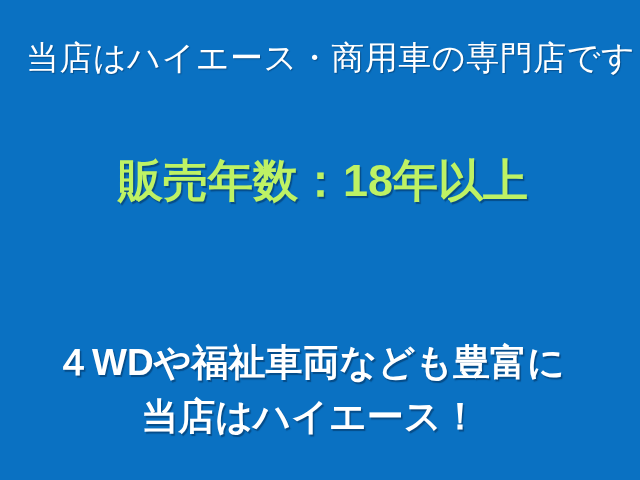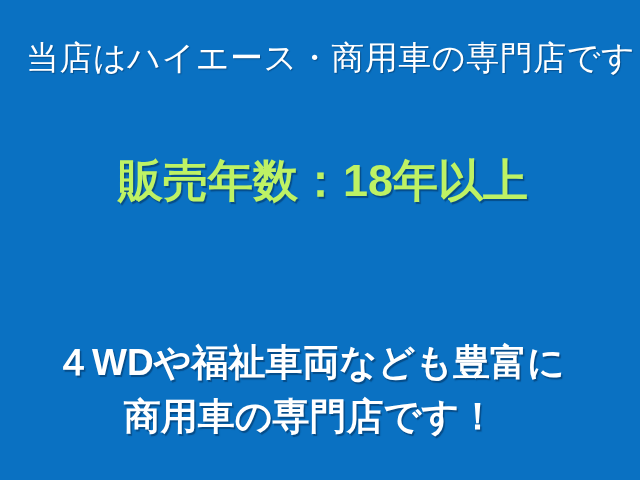--- a/index.html
+++ b/index.html
@@ -94,16 +94,16 @@
   <div id="header-row">
     <div id="header-title">当店はハイエース・商用車の専門店です</div>
   </div>
 
   <div id="stats-block">
     <div class="stat-line">販売年数：18年以上</div>
   </div>
 
   <div id="inventory-block">
     <div class="inventory-line">４WDや福祉車両なども豊富に</div>
-    <div class="inventory-line">商用車の専門店です！</div>
+    <div class="inventory-line">当店はハイエース！</div>
   </div>
 
 </div>
 
 </body></html>

